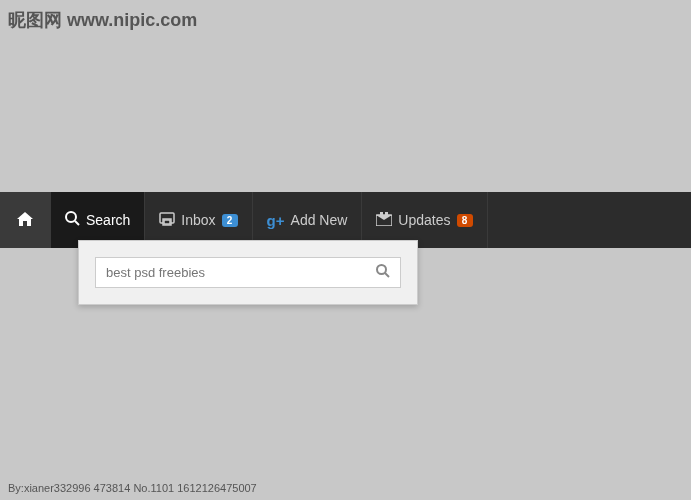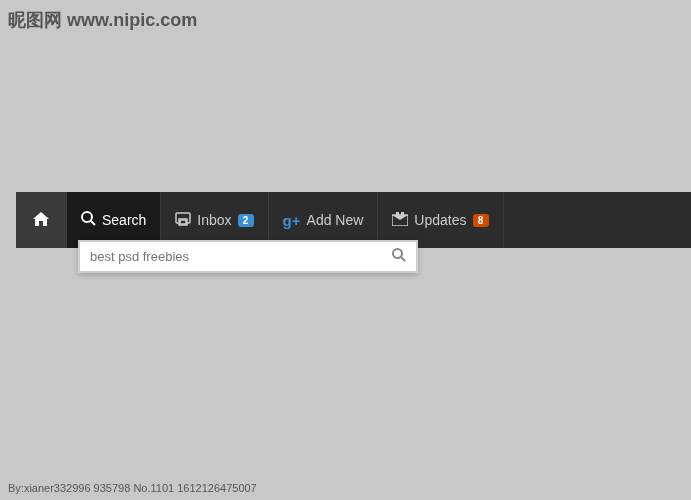--- a/index.html
+++ b/index.html
@@ -43,21 +43,20 @@
     .navbar {
       position: absolute;
       top: 192px;
       left: 0;
       right: 0;
       height: 56px;
       background-color: #2c2c2c;
       display: flex;
       align-items: stretch;
       z-index: 5;
-      margin-left: 16px;
     }
 
     .nav-item {
       display: flex;
       align-items: center;
       justify-content: center;
       padding: 0 14px;
       cursor: pointer;
       color: #ccc;
       font-size: 14px;
@@ -115,20 +114,21 @@
     }
 
     
     .search-dropdown {
       position: absolute;
       top: 240px;
       left: 78px;
       width: 340px;
       background-color: #f0f0f0;
       border: 1px solid #ccc;
+      padding: 16px;
       z-index: 6;
       box-shadow: 0 2px 6px rgba(0,0,0,0.2);
     }
 
     .search-input-wrapper {
       display: flex;
       align-items: center;
       background-color: #fff;
       border: 1px solid #ccc;
       padding: 6px 10px;
@@ -213,14 +213,14 @@
     <span class="search-submit-icon">
       <svg width="14" height="14" viewBox="0 0 14 14" fill="none" stroke="#888" stroke-width="2">
         <circle cx="5.5" cy="5.5" r="4.5"></circle>
         <line x1="9" y1="9" x2="13" y2="13"></line>
       </svg>
     </span>
   </div>
 </div>
 
 <div class="watermark-bottom">
-  <span>By:xianer332996  935798 No.1101 1612126475007</span>
+  <span>By:xianer332996  473814 No.1101 1612126475007</span>
 </div>
 
 </body></html>

